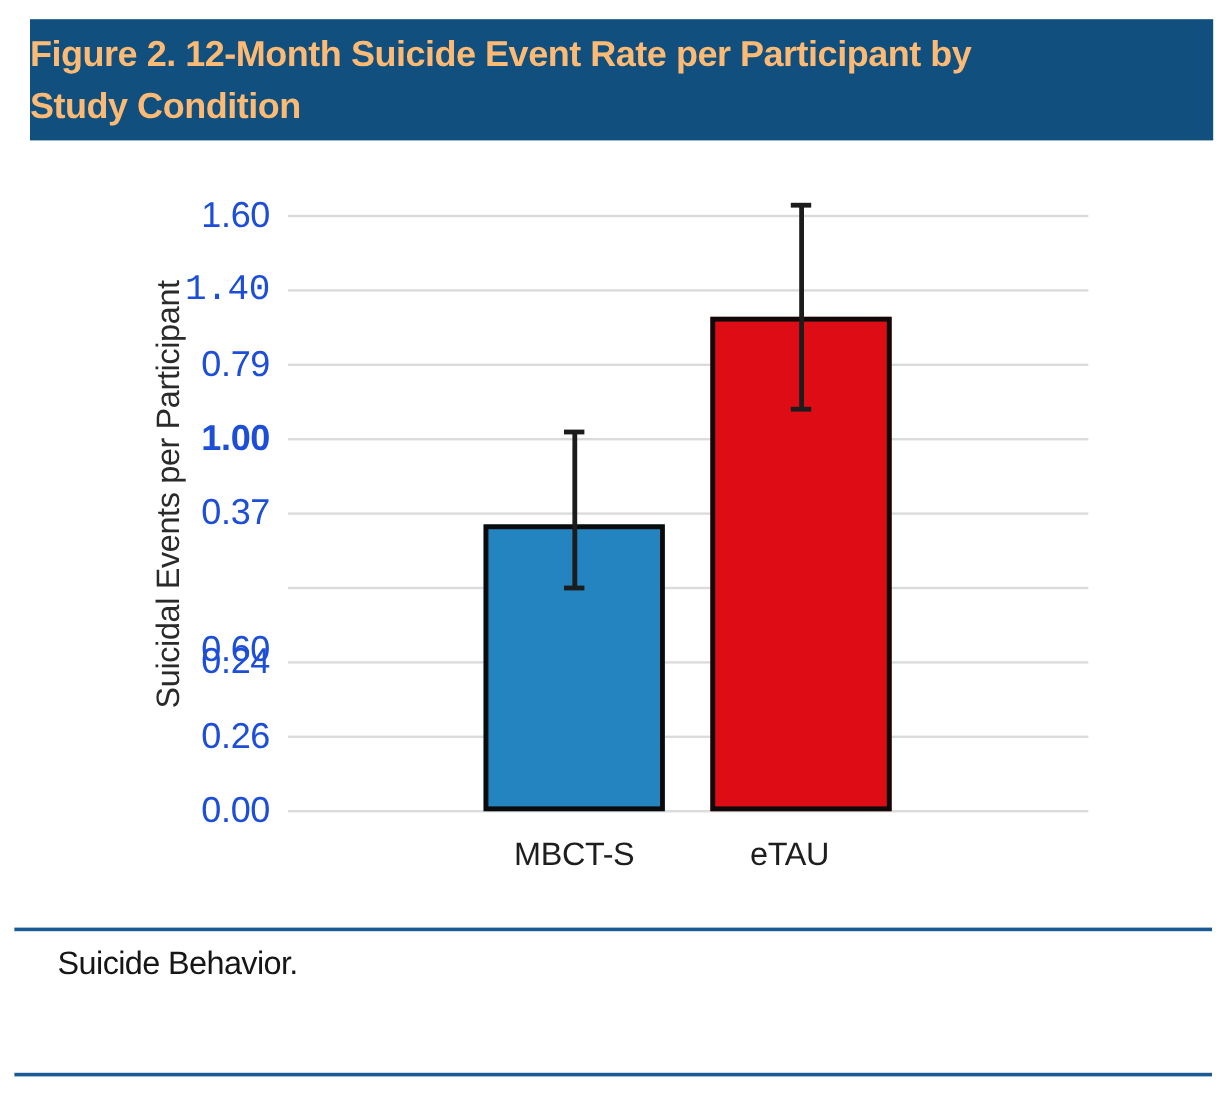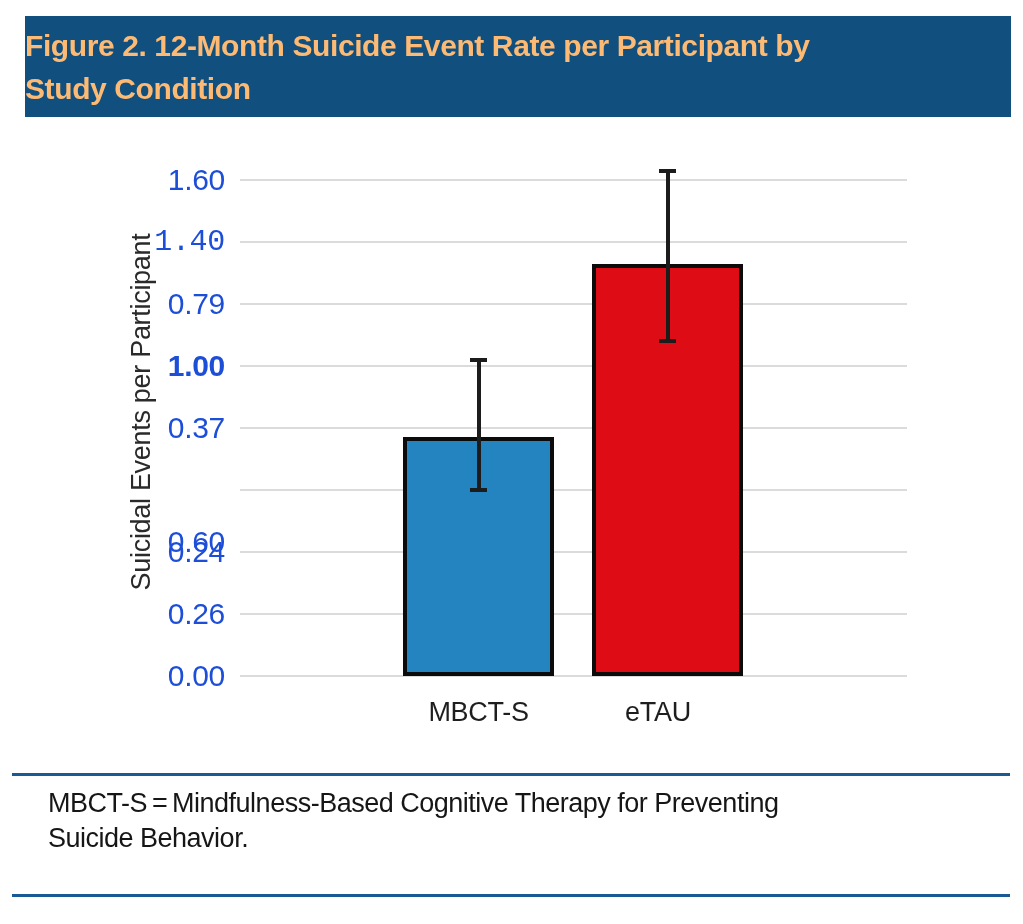--- a/index.html
+++ b/index.html
@@ -80,18 +80,17 @@
       <div class="xlabel" style="left: 388.5px; top: 697px; width: 180px;">MBCT-S</div>
       <div class="bar" style="left: 592px; top: 263.7px; width: 151px; height: 412.3px; background: rgb(222, 12, 21); border-color: rgb(11, 11, 11);"></div>
       <div class="err-line" style="left: 665.5px; top: 170.7px; height: 170.5px; background: rgb(28, 28, 28);"></div>
       <div class="err-cap" style="left: 659px; top: 168.7px; background: rgb(28, 28, 28);"></div>
       <div class="err-cap" style="left: 659px; top: 339.2px; background: rgb(28, 28, 28);"></div>
       <div class="xlabel" style="left: 568px; top: 697px; width: 180px;">eTAU</div>
     </div>
 
   <div class="rule top"></div>
   <div class="abbr">
-    <div class="cont">MBCT-S = Mindfulness-Based Cognitive Therapy for Preventing</div>
     <div class="cont">Suicide Behavior.</div>
   </div>
   <div class="rule bottom"></div>
 
 </div>
 
 </body></html>

